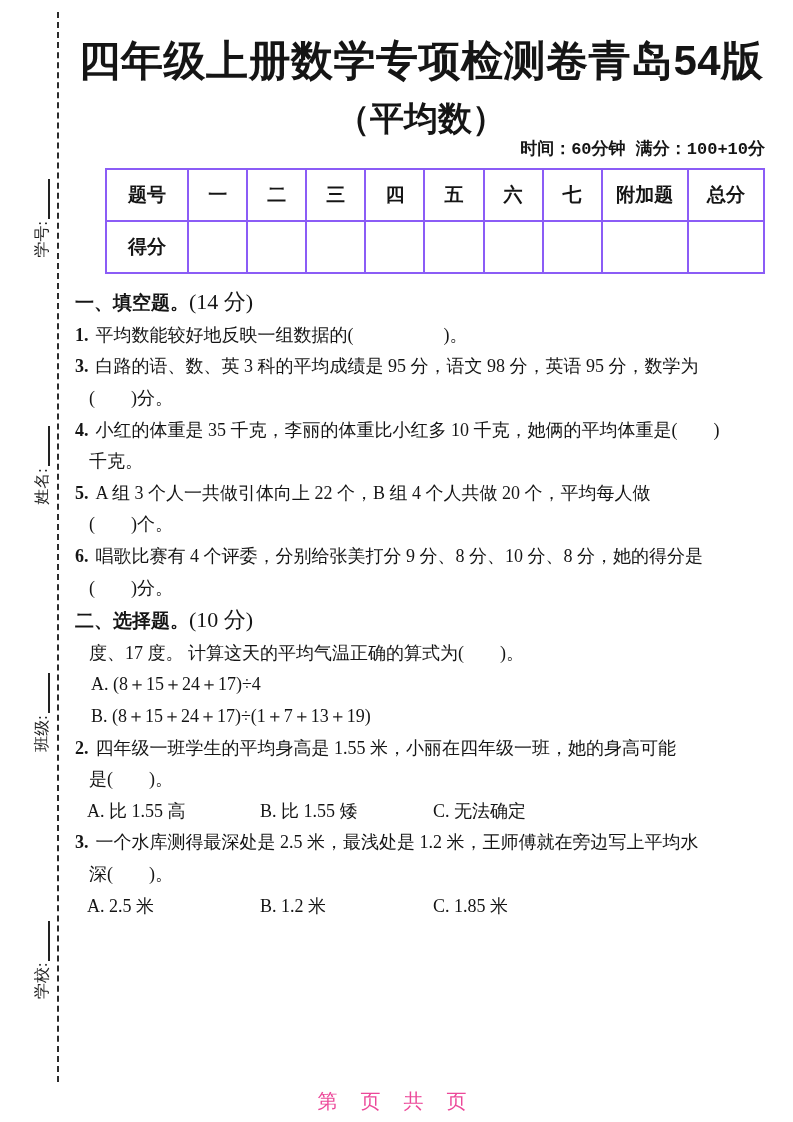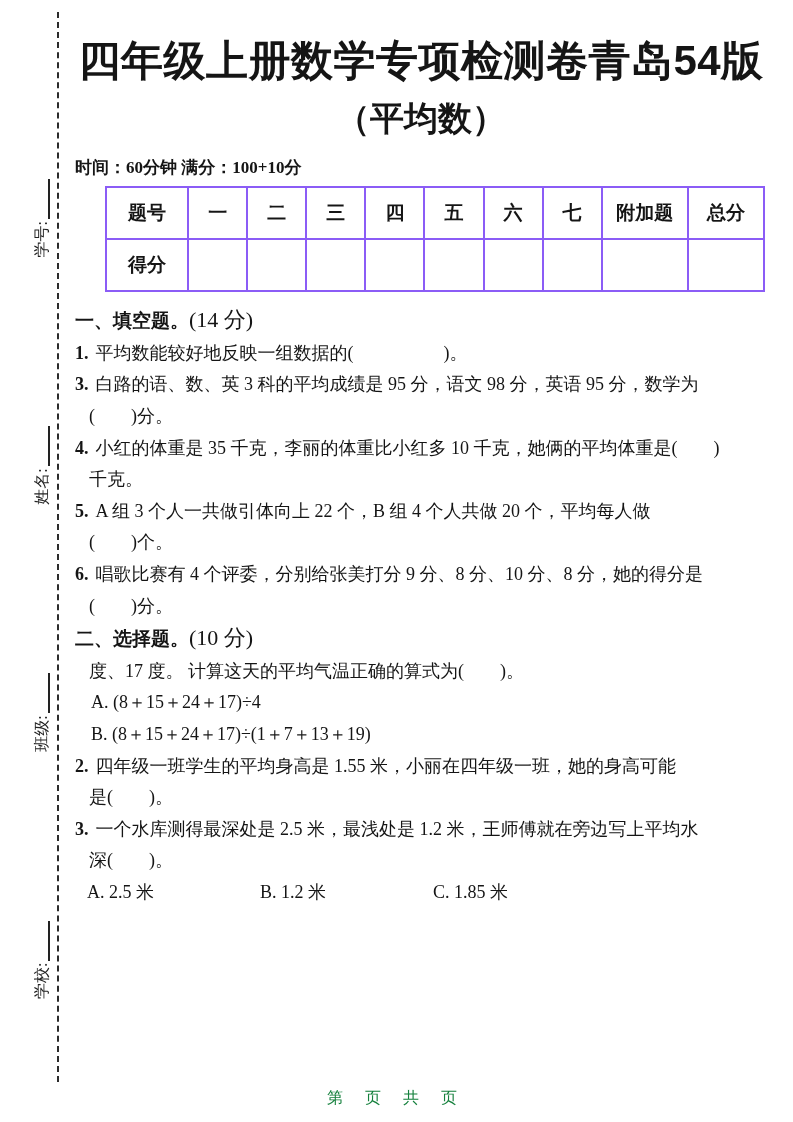--- a/index.html
+++ b/index.html
@@ -30,22 +30,22 @@
     font-family:"Liberation Sans","DejaVu Sans",sans-serif;
     font-weight:bold; font-size:42px; line-height:1.2; letter-spacing:0.5px;
     white-space:nowrap;
   }
   .subtitle {
     margin-top:12px; text-align:center;
     font-family:"Liberation Sans","DejaVu Sans",sans-serif;
     font-weight:bold; font-size:34px; line-height:1.2;
   }
   .info {
-    margin-top:18px; padding-right:2px;
-    font-family:Liberation Serif, serif;
+    text-align:right; padding-right:2px;
+    font-family:Liberation Mono, monospace;
     font-weight:bold; font-size:17px; line-height:1.3;
   }
   
   table.score {
     border-collapse:collapse; table-layout:fixed;
     margin:7px 0 0 30px; width:660px;
     font-family:"Liberation Sans","DejaVu Sans",sans-serif;
     font-weight:bold; font-size:19px;
   }
   table.score td { border:2px solid #8b5cf6; height:52px; text-align:center; vertical-align:middle; }
@@ -64,21 +64,21 @@
   .q-line { line-height:31.6px; white-space:nowrap; }
   .q-num { font-weight:bold; margin-right:7px; }
   .cont { padding-left:14px; }
   .opt-line { line-height:31.6px; padding-left:16px; white-space:nowrap; }
   .opt-row { line-height:31.6px; padding-left:12px; display:flex; white-space:nowrap; }
   .opt-row .opt { width:173px; flex:0 0 auto; }
   .opt-row .opt:last-child { width:auto; }
   
   .footer {
     position:absolute; left:0; top:1088px; width:793px; text-align:center;
-    font-size:16px; letter-spacing:9px; color:#15803d;
+    font-size:20px; letter-spacing:9px; color:#ec4899;
   }
 </style>
 </head>
 <body>
 
 <div class="page">
 
   <div class="seal-dashed"></div>
 
   <div class="margin-fields" id="margin-fields">
@@ -144,20 +144,25 @@
         <div class="q-line"><b class="q-num">5.</b><span>A 组 3 个人一共做引体向上 22 个，B 组 4 个人共做 20 个，平均每人做</span></div>
         <div class="q-line cont"><span>(　　)个。</span></div>
         <div class="q-line"><b class="q-num">6.</b><span>唱歌比赛有 4 个评委，分别给张美打分 9 分、8 分、10 分、8 分，她的得分是</span></div>
         <div class="q-line cont"><span>(　　)分。</span></div>
         <div class="sec-heading"><span class="sec-title">二、选择题。</span><span class="sec-points">(10 分)</span></div>
         <div class="q-line cont"><span>度、17 度。 计算这天的平均气温正确的算式为(　　)。</span></div>
         <div class="opt-line">A. (8＋15＋24＋17)÷4</div>
         <div class="opt-line">B. (8＋15＋24＋17)÷(1＋7＋13＋19)</div>
         <div class="q-line"><b class="q-num">2.</b><span>四年级一班学生的平均身高是 1.55 米，小丽在四年级一班，她的身高可能</span></div>
         <div class="q-line cont"><span>是(　　)。</span></div>
+        <div class="opt-row">
+          <span class="opt">A. 比 1.55 高</span>
+          <span class="opt">B. 比 1.55 矮</span>
+          <span class="opt">C. 无法确定</span>
+        </div>
         <div class="q-line"><b class="q-num">3.</b><span>一个水库测得最深处是 2.5 米，最浅处是 1.2 米，王师傅就在旁边写上平均水</span></div>
         <div class="q-line cont"><span>深(　　)。</span></div>
         <div class="opt-row">
           <span class="opt">A. 2.5 米</span>
           <span class="opt">B. 1.2 米</span>
           <span class="opt">C. 1.85 米</span>
         </div>
       </div>
   </div>
 

